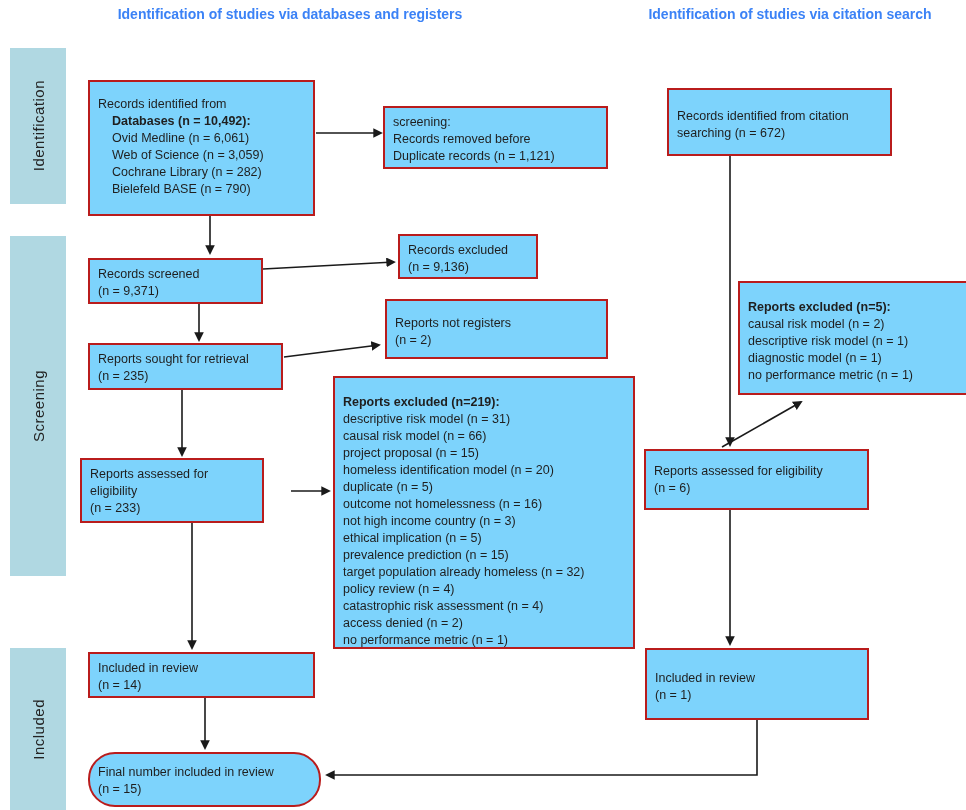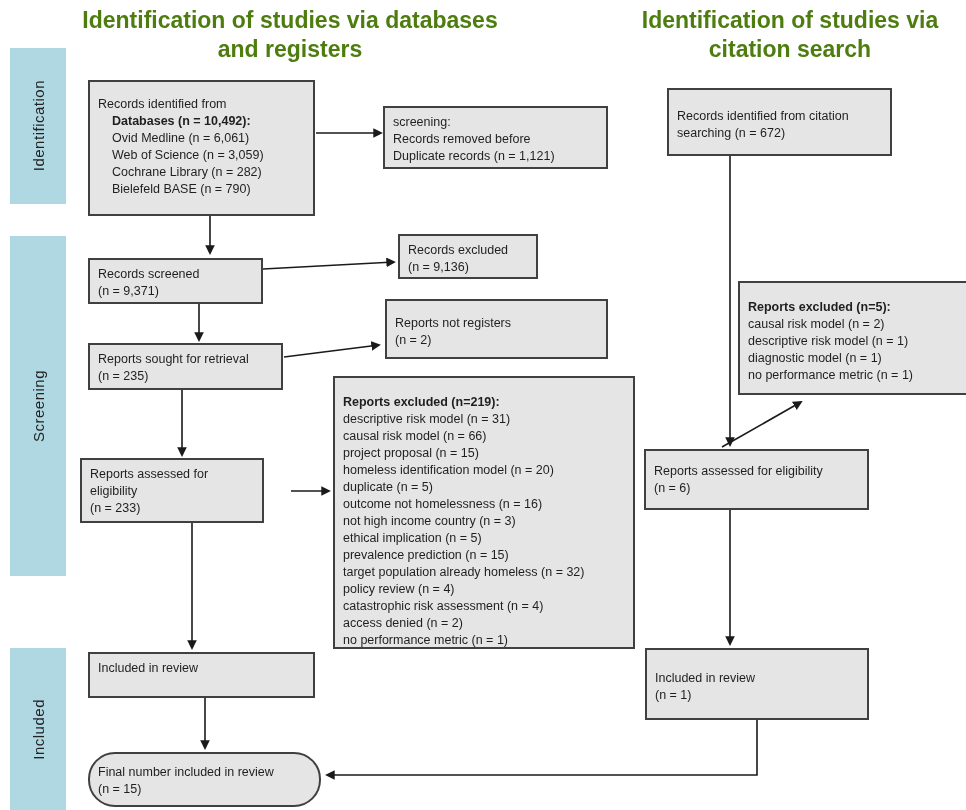--- a/index.html
+++ b/index.html
@@ -1,24 +1,24 @@
 <!DOCTYPE html>
 <html><head>
 <meta charset="utf-8">
 <style>
   html,body{margin:0;padding:0;background:#ffffff;}
   body{width:966px;height:810px;position:relative;overflow:hidden;
        font-family:"Liberation Sans",sans-serif;color:#1f1f1f;}
-  .title{position:absolute;font-weight:bold;font-size:23px;line-height:1.25;
-         text-align:center;color:#4d7c0f;}
+  .title{position:absolute;font-weight:bold;font-size:14px;line-height:1.25;
+         text-align:center;color:#3b82f6;}
   .band{position:absolute;background:#b0d8e2;display:flex;align-items:center;
         justify-content:center;}
   .band span{writing-mode:vertical-rl;transform:rotate(180deg);
              font-size:15px;color:#222;letter-spacing:0.5px;}
-  .box{position:absolute;background:#e5e5e5;border:2px solid #404040;
+  .box{position:absolute;background:#7dd3fc;border:2px solid #b91c1c;
        box-sizing:border-box;padding:6px 8px;}
   .ln{font-size:12.5px;line-height:17px;white-space:nowrap;}
   .bold{font-weight:bold;}
   .indent{margin-left:14px;}
   svg.overlay{position:absolute;left:0;top:0;pointer-events:none;}
   svg.overlay path{stroke:#1a1a1a;stroke-width:1.6;fill:none;}
 </style>
 </head>
 <body>
 
@@ -151,20 +151,21 @@
 <div class="box" style="left:644px;top:449px;width:225px;height:61px;padding-top:12px;">
   <div>
       <div class="ln">Reports assessed for eligibility</div>
       <div class="ln">(n = 6)</div>
     </div>
 </div>
 
 <div class="box" style="left:88px;top:652px;width:227px;height:46px;">
   <div>
       <div class="ln">Included in review</div>
+      <div class="ln">(n = 14)</div>
     </div>
 </div>
 
 <div class="box" style="left:645px;top:648px;width:224px;height:72px;padding-top:20px;">
   <div>
       <div class="ln">Included in review</div>
       <div class="ln">(n = 1)</div>
     </div>
 </div>
 

